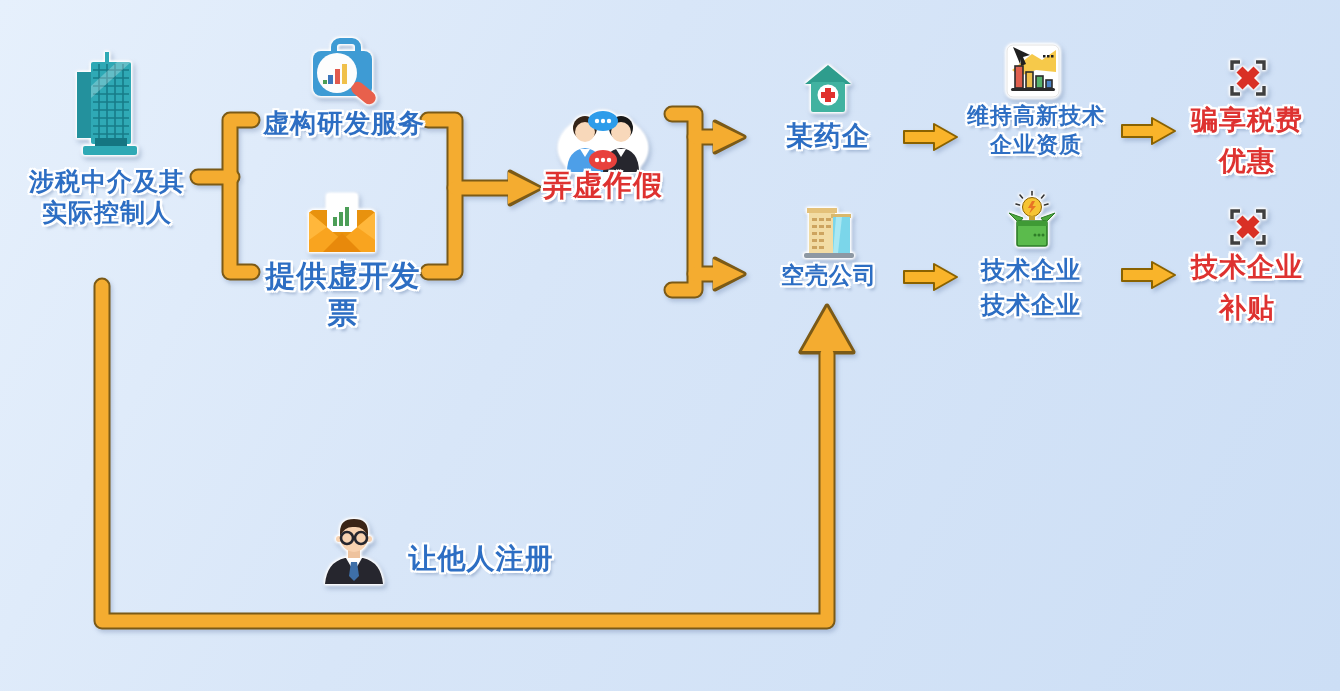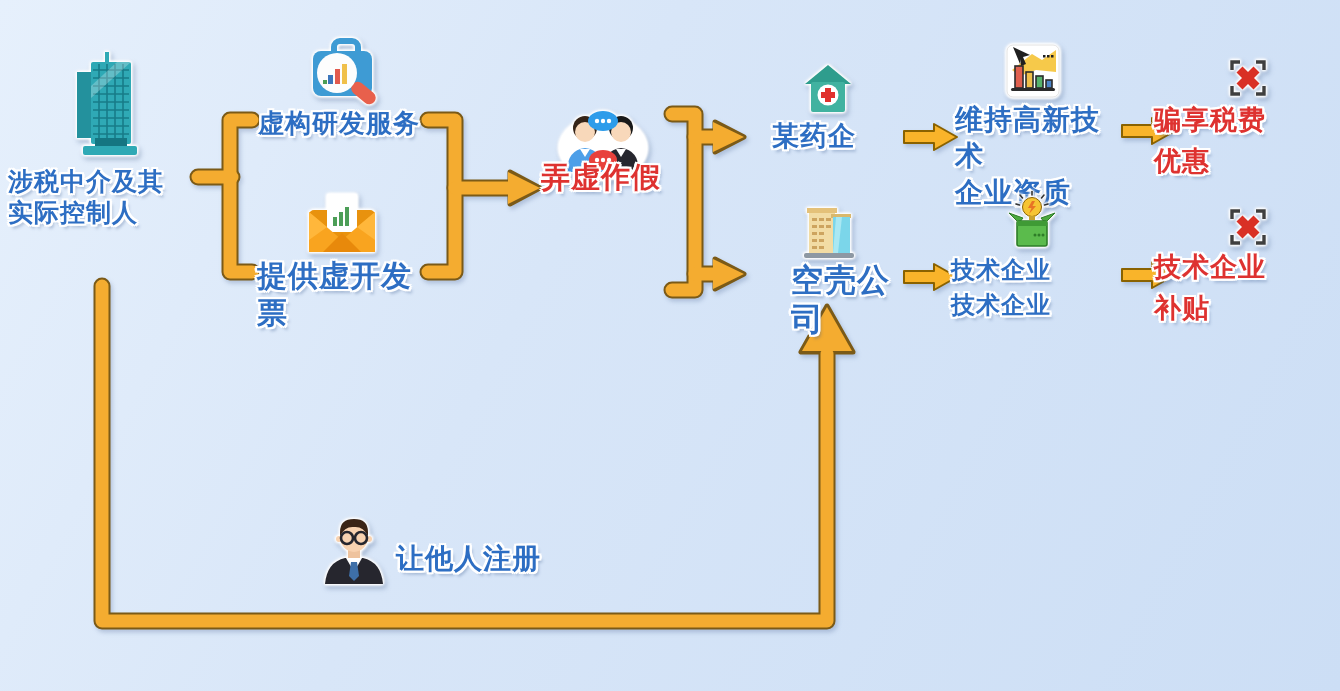--- a/index.html
+++ b/index.html
@@ -9,21 +9,21 @@
     overflow:hidden;
     background:linear-gradient(118deg,#e6f0fc 0%,#d8e6f8 40%,#ccdef5 100%);
     font-family:"Liberation Sans","DejaVu Sans",sans-serif;
   }
   .node{position:absolute;z-index:3;}
   .icon{display:block;
     filter:drop-shadow(0 0 1.4px #fff) drop-shadow(0 0 1.2px #fff) drop-shadow(0 0 1px #fff) drop-shadow(2px 3px 2px rgba(50,80,130,.30));
   }
   .lbl{
     position:absolute;z-index:4;
-    font-weight:900;text-align:left;letter-spacing:1px;
+    font-weight:900;text-align:center;letter-spacing:1px;
     line-height:1.22;
     text-shadow:
       -2px -2px 0 #fff, 2px -2px 0 #fff, -2px 2px 0 #fff, 2px 2px 0 #fff,
       -2.4px 0 0 #fff, 2.4px 0 0 #fff, 0 -2.4px 0 #fff, 0 2.4px 0 #fff,
       3px 4px 3px rgba(56,88,140,.35);
   }
   .blue{color:#2d6ec3;}
   .red{color:#de3230;}
   #connectors{position:absolute;left:0;top:0;z-index:1;
     filter:drop-shadow(2px 3px 2px rgba(50,80,130,.25));
@@ -156,21 +156,21 @@
       <polygon points="59,43 64,51 69,43" fill="#ffffff"></polygon>
       <ellipse cx="46" cy="15" rx="15" ry="10" fill="#2d9cea"></ellipse>
       <circle cx="40" cy="15" r="2.2" fill="#fff"></circle>
         <circle cx="46" cy="15" r="2.2" fill="#fff"></circle>
         <circle cx="52" cy="15" r="2.2" fill="#fff"></circle>
       <ellipse cx="46" cy="54" rx="14" ry="10" fill="#e8413c"></ellipse>
       <circle cx="40" cy="54" r="2.2" fill="#fff"></circle>
         <circle cx="46" cy="54" r="2.2" fill="#fff"></circle>
         <circle cx="52" cy="54" r="2.2" fill="#fff"></circle>
     </svg>
-    <div class="lbl red" style="left:-16px;top:54px;width:124px;font-size:29px;">
+    <div class="lbl red" style="left:-16px;top:62px;width:124px;font-size:29px;">
       <div>弄虚作假</div>
     </div>
   </div>
 
   <div class="node" style="left:803px;top:62px;">
     <svg class="icon" width="50" height="54" viewBox="0 0 50 54">
       <polygon points="2,22 25,3 48,22" fill="#2e9d8d"></polygon>
       <rect x="8" y="20" width="34" height="30" rx="2" fill="#41b2a0"></rect>
       <circle cx="25" cy="33" r="10.5" fill="#ffffff"></circle>
       <rect x="22" y="26" width="6" height="14" fill="#e0312e"></rect>
@@ -190,21 +190,21 @@
       <rect x="41" y="13" width="2.5" height="2.5" fill="#1f1f1f"></rect>
       <rect x="45" y="13" width="2.5" height="2.5" fill="#1f1f1f"></rect>
       <g stroke="#2b2b2b" stroke-width="1.6">
         <rect x="9" y="24" width="8" height="22" fill="#e0604e"></rect>
         <rect x="20" y="30" width="7" height="16" fill="#f0c04a"></rect>
         <rect x="30" y="34" width="7" height="12" fill="#57b36b"></rect>
         <rect x="40" y="38" width="6" height="8" fill="#4c85c8"></rect>
       </g>
       <rect x="5" y="46" width="44" height="3" rx="1.5" fill="#2b2b2b"></rect>
     </svg>
-    <div class="lbl blue" style="left:-51px;top:60px;width:162px;font-size:28px;line-height:1.3;">
+    <div class="lbl blue" style="left:-51px;top:60px;width:162px;font-size:22px;line-height:1.3;">
       <div>维持高新技术</div>
       <div>企业资质</div>
     </div>
   </div>
 
   <div class="node" style="left:1230px;top:60px;">
     <svg class="icon" width="36" height="36" viewBox="0 0 36 36">
       <g fill="none" stroke="#3f3f3f" stroke-width="3.4">
         <path d="M2,10 V2 H10"></path>
           <path d="M26,2 H34 V10"></path>
@@ -238,21 +238,21 @@
         <rect x="11" y="38" width="5" height="3"></rect>
           <rect x="18" y="38" width="5" height="3"></rect>
         <rect x="11" y="45" width="5" height="3"></rect>
           <rect x="18" y="45" width="5" height="3"></rect>
       </g>
       <rect x="30" y="13" width="20" height="4" fill="#d9b86c"></rect>
       <rect x="32" y="16" width="17" height="36" fill="#7bd6ea"></rect>
       <polygon points="35,16 41,16 37,52 32,52" fill="#b2ebf5" opacity="0.85"></polygon>
       <rect x="3" y="52" width="50" height="5" rx="2" fill="#8d98a3"></rect>
     </svg>
-    <div class="lbl blue" style="left:-34px;top:60px;width:124px;font-size:32px;margin-left:24px;">
+    <div class="lbl blue" style="left:-34px;top:60px;width:124px;font-size:23px;">
       <div>空壳公司</div>
     </div>
   </div>
 
   <div class="node" style="left:1006px;top:190px;">
     <svg class="icon" width="52" height="62" viewBox="0 0 52 62">
       <g stroke="#333" stroke-width="1.6" stroke-linecap="round">
         <line x1="14" y1="5" x2="16.5" y2="8"></line>
           <line x1="26" y1="1.5" x2="26" y2="5"></line>
         <line x1="38" y1="5" x2="35.5" y2="8"></line>

